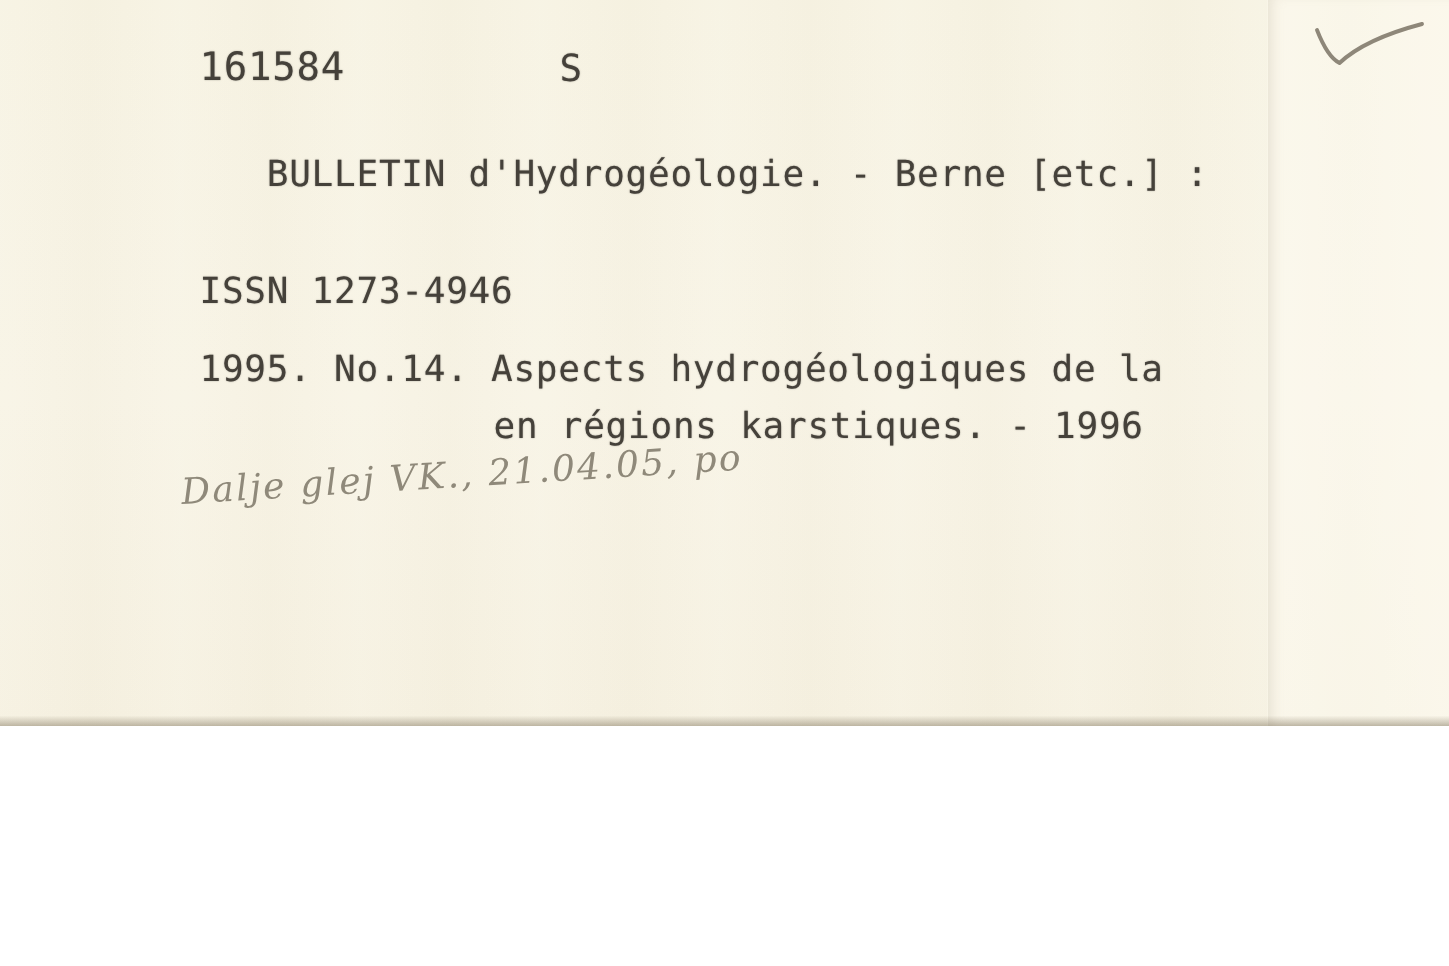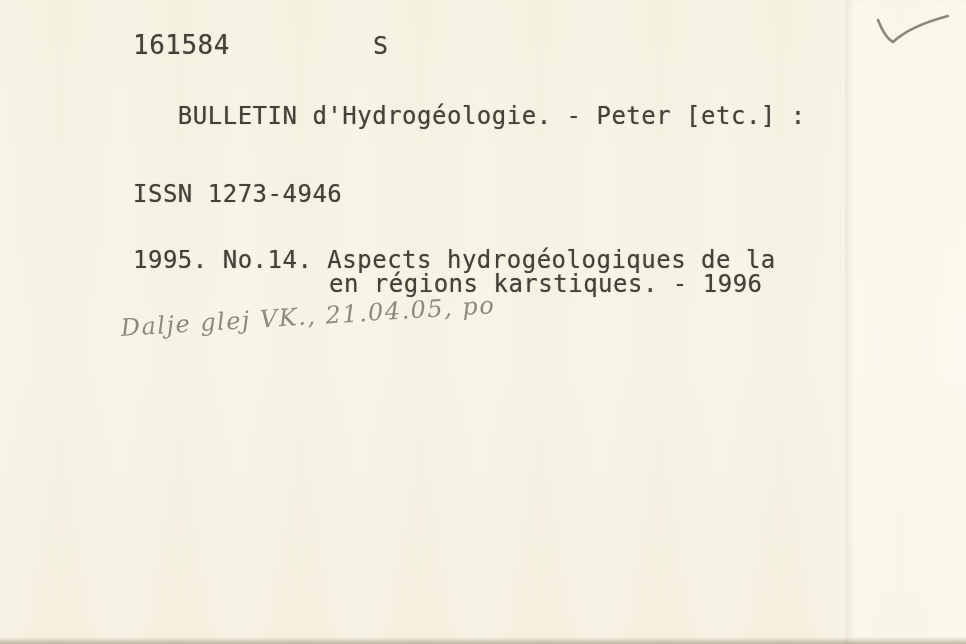--- a/index.html
+++ b/index.html
@@ -8,21 +8,21 @@
   }
   body {
     width: 966px;
     height: 644px;
     overflow: hidden;
     font-family: "DejaVu Sans Mono", "Liberation Mono", monospace;
   }
   .scan {
     position: relative;
     width: 966px;
-    height: 644px;
+    height: 484px;
     background: linear-gradient(180deg, #f7f3e3 0%, #f8f4e6 55%, #f6f1e1 100%);
     overflow: hidden;
   }
   
   .scan::before {
     content: "";
     position: absolute;
     inset: 0;
     background: repeating-linear-gradient(
       90deg,
@@ -104,26 +104,26 @@
   <div class="right-strip"></div>
 
   <div class="typed typed-head" style="left:133px; top:30px;">161584</div>
 
   <div class="typed typed-head" style="left:373px; top:31px; font-size:25px;">S</div>
 
   <svg class="checkmark" width="84" height="38" viewBox="0 0 84 38">
     <path d="M6,8 Q13,26 21,30 Q38,14 76,4" fill="none" stroke="#8e8779" stroke-width="2.6" stroke-linecap="round" stroke-linejoin="round"></path>
   </svg>
 
-  <div class="typed typed-body" style="left:133px; top:103px;">   BULLETIN d'Hydrogéologie. - Peter [etc.] :</div>
+  <div class="typed typed-body" style="left:133px; top:103px;">   BULLETIN d'Hydrogéologie. - Berne [etc.] :</div>
 
 
   <div class="typed typed-body" style="left:133px; top:181px;">ISSN 1273-4946</div>
 
-  <div class="typed typed-body" style="left:133px; top:247px;">1995. No.14. Aspects hydrogéologiques de la</div>
+  <div class="typed typed-body" style="left:133px; top:233px;">1995. No.14. Aspects hydrogéologiques de la</div>
 
 
   <div class="typed typed-body" style="left:329px; top:271px;text-align:center;">en régions karstiques. - 1996</div>
 
   <div class="handwritten">Dalje glej VK., 21.04.05, po</div>
 
   <div class="bottom-edge"></div>
 </div>
 
 </body></html>

